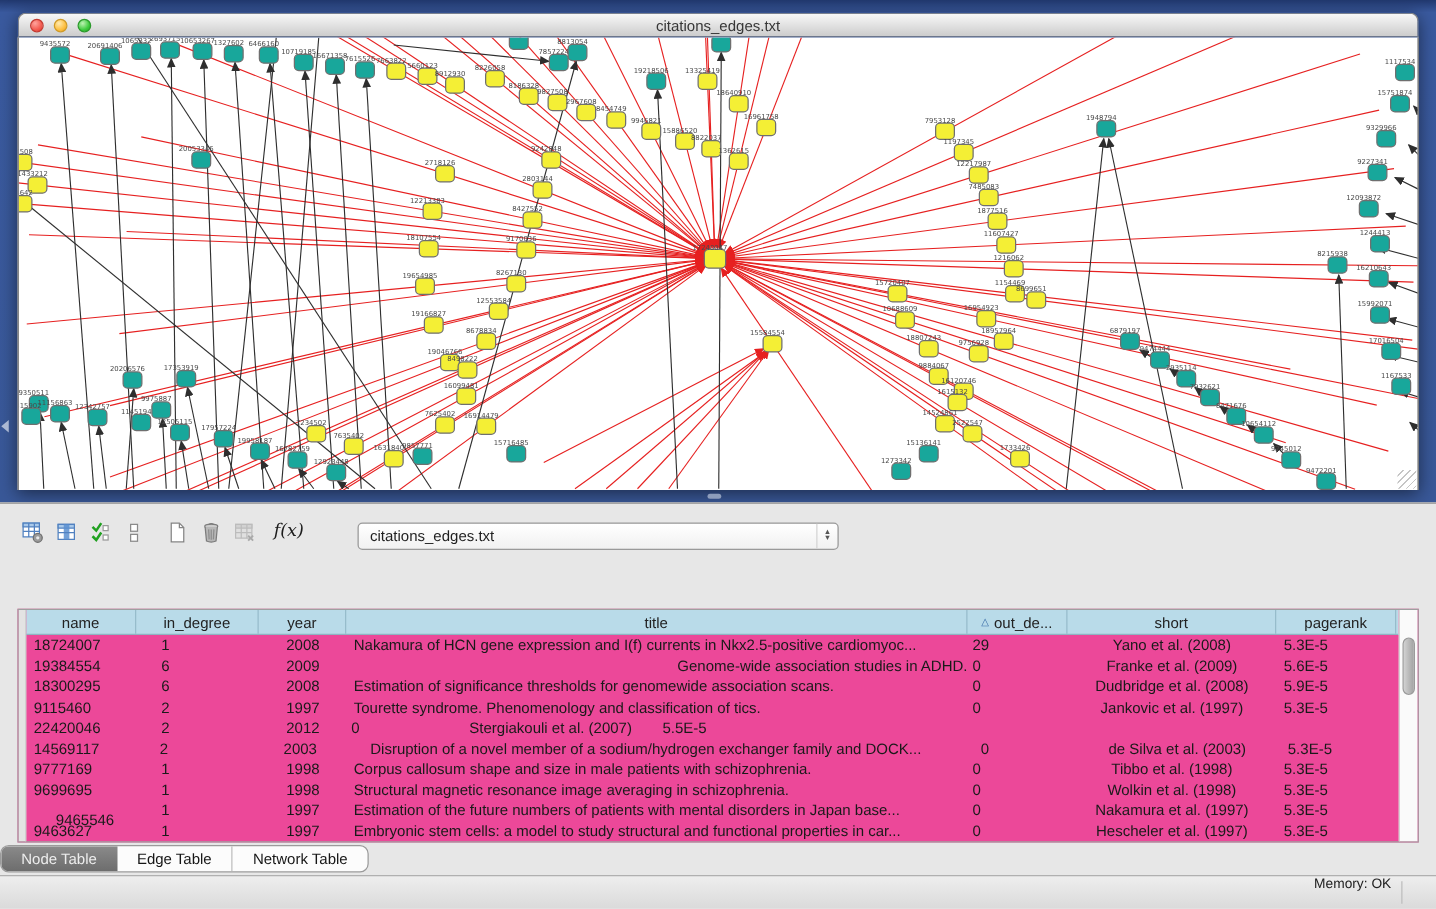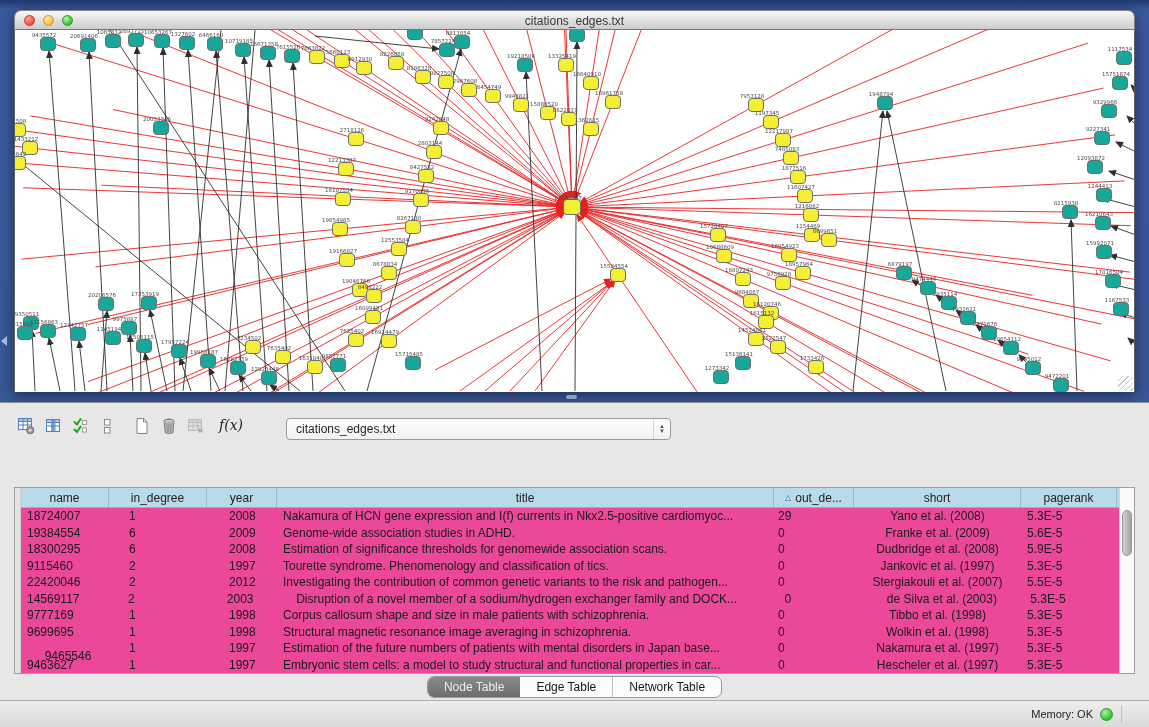--- a/index.html
+++ b/index.html
@@ -52,29 +52,29 @@
   .thead { display:flex; height:20px; background:#b9dbe9; border-bottom:1px solid #8fb3c2; }
   .th { border-right:1px solid #96bccb; display:flex; align-items:center; justify-content:center;
     font-size:12px; color:#222; gap:4px; overflow:hidden; white-space:nowrap; }
   .sortglyph { font-size:8px; color:#3a6ea8; }
   .trow { display:flex; height:16.5px; align-items:center; }
   .td { font-size:12px; color:#1a1a1a; white-space:nowrap; overflow:hidden; }
   .vsb { width:15px; background:#fafafa; border-left:1px solid #d2d2d2; position:relative; }
   .vthumb { position:absolute; left:2px; top:22px; width:10px; height:46px; border-radius:6px;
     background:linear-gradient(90deg,#d2d2d2,#a3a3a3); border:1px solid #9a9a9a; }
 
-  .tabsbar { position:absolute; left:0; top:273px; width:100%; display:flex; justify-content:center; }
+  .tabsbar { position:absolute; left:0; top:273px; width:100%; display:flex; }
   .seg { display:flex; border:1px solid #9b9b9b; border-radius:7px; overflow:hidden; background:#fcfcfc; }
   .seg .tab { padding:3px 16px; font-size:12px; color:#161616; }
   .seg .tab.active { background:linear-gradient(#8a8a8a,#6d6d6d); color:#ededed; }
   .seg .tab.divided { border-left:1px solid #bdbdbd; }
 
   .statusbar { position:absolute; left:0; bottom:0; width:100%; height:27px;
     background:linear-gradient(#eeeeee,#dadada); border-top:1px solid #b0b0b0; }
-  .status-right { position:absolute; right:36px; top:0; height:100%; display:flex; align-items:center; gap:7px; }
+  .status-right { position:absolute; right:36px; top:0; height:100%; display:flex; align-items:center; gap:22px;flex-direction:column; }
   .memlabel { font-size:11px; color:#222; }
   .memdot { width:13px; height:13px; border-radius:50%;
     background:radial-gradient(circle at 35% 30%,#b0eea6,#43cf43 55%,#27a827); border:1px solid #2c9a2c; }
   .status-div { position:absolute; right:27px; top:4px; bottom:4px; width:1px; background:#bdbdbd; }
 </style>
 </head>
 <body>
 
 <div class="desktop">
   <div class="netwin">
@@ -554,21 +554,21 @@
             <div class="td" style="width: 70px; text-align: left; padding-left: 22px;">2008</div>
             <div class="td" style="width: 497px; text-align: left; padding-left: 6px;">Nakamura of HCN gene expression and I(f) currents in Nkx2.5-positive cardiomyoc...</div>
             <div class="td" style="width: 80px; text-align: left; padding-left: 4px;">29</div>
             <div class="td" style="width: 167px; text-align: center;">Yano et al. (2008)</div>
             <div class="td" style="width: 96px; text-align: left; padding-left: 6px;">5.3E-5</div>
           </div>
           <div class="trow">
             <div class="td" style="width: 88px; text-align: left; padding-left: 6px;">19384554</div>
             <div class="td" style="width: 98px; text-align: left; padding-left: 20px;">6</div>
             <div class="td" style="width: 70px; text-align: left; padding-left: 22px;">2009</div>
-            <div class="td" style="width: 497px; text-align: left; padding-left: 6px;">Genome-wide association studies in ADHD.</div>
+            <div class="td" style="width: 497px; text-align: right; padding-left: 6px;">Genome-wide association studies in ADHD.</div>
             <div class="td" style="width: 80px; text-align: left; padding-left: 4px;">0</div>
             <div class="td" style="width: 167px; text-align: center;">Franke et al. (2009)</div>
             <div class="td" style="width: 96px; text-align: left; padding-left: 6px;">5.6E-5</div>
           </div>
           <div class="trow">
             <div class="td" style="width: 88px; text-align: left; padding-left: 6px;">18300295</div>
             <div class="td" style="width: 98px; text-align: left; padding-left: 20px;">6</div>
             <div class="td" style="width: 70px; text-align: left; padding-left: 22px;">2008</div>
             <div class="td" style="width: 497px; text-align: left; padding-left: 6px;">Estimation of significance thresholds for genomewide association scans.</div>
             <div class="td" style="width: 80px; text-align: left; padding-left: 4px;">0</div>
@@ -581,21 +581,20 @@
             <div class="td" style="width: 70px; text-align: left; padding-left: 22px;">1997</div>
             <div class="td" style="width: 497px; text-align: left; padding-left: 6px;">Tourette syndrome. Phenomenology and classification of tics.</div>
             <div class="td" style="width: 80px; text-align: left; padding-left: 4px;">0</div>
             <div class="td" style="width: 167px; text-align: center;">Jankovic et al. (1997)</div>
             <div class="td" style="width: 96px; text-align: left; padding-left: 6px;">5.3E-5</div>
           </div>
           <div class="trow">
             <div class="td" style="width: 88px; text-align: left; padding-left: 6px;">22420046</div>
             <div class="td" style="width: 98px; text-align: left; padding-left: 20px;">2</div>
             <div class="td" style="width: 70px; text-align: left; padding-left: 22px;">2012</div>
-            <div class="td" style="width: 497px; text-align: left; padding-left: 6px;">Investigating the contribution of common genetic variants to the risk and pathogen...</div>
             <div class="td" style="width: 80px; text-align: left; padding-left: 4px;">0</div>
             <div class="td" style="width: 167px; text-align: center;">Stergiakouli et al. (2007)</div>
             <div class="td" style="width: 96px; text-align: left; padding-left: 6px;">5.5E-5</div>
           </div>
           <div class="trow">
             <div class="td" style="width: 88px; text-align: left; padding-left: 6px;">14569117</div>
             <div class="td" style="width: 98px; text-align: left; padding-left: 20px;">2</div>
             <div class="td" style="width: 70px; text-align: left; padding-left: 22px;">2003</div>
             <div class="td" style="width: 497px; text-align: left; padding-left: 6px; margin-left: 16px;">Disruption of a novel member of a sodium/hydrogen exchanger family and DOCK...</div>
             <div class="td" style="width: 80px; text-align: left; padding-left: 4px;">0</div>

